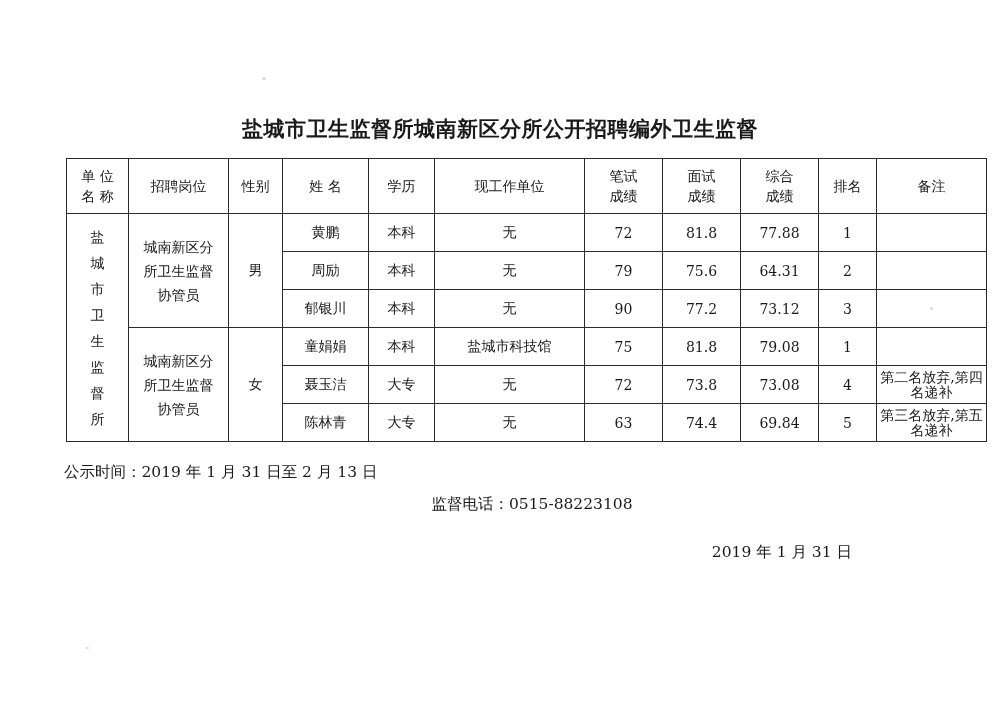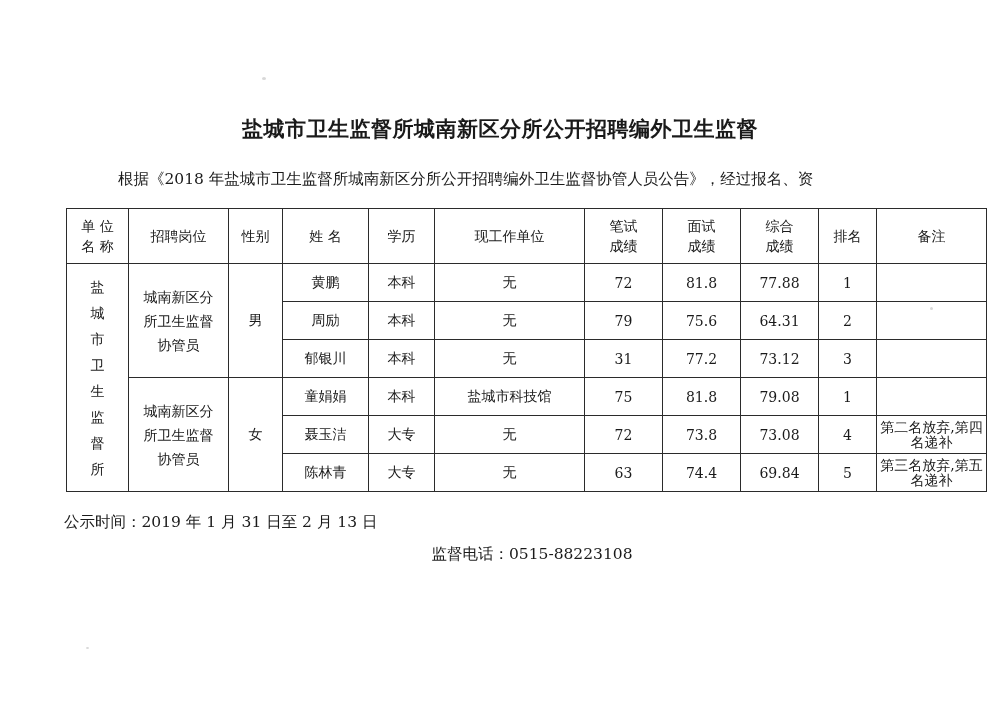--- a/index.html
+++ b/index.html
@@ -115,21 +115,20 @@
 <div class="page">
 
   <div class="speckle" style="left:262px;top:70px;width:4px;height:3px;"></div>
   <div class="speckle" style="left:930px;top:300px;width:3px;height:3px;"></div>
   <div class="speckle" style="left:86px;top:640px;width:3px;height:2px;"></div>
 
   <h1 class="title">
     <span>盐城市卫生监督所城南新区分所公开招聘编外卫生监督</span>
   </h1>
 
-  <p class="para first">根据《2018 年盐城市卫生监督所城南新区分所公开招聘编外卫生监督协管人员公告》，经过报名、资</p>
 
   <table class="notice">
     <colgroup>
       <col class="w-unit">
         <col class="w-post">
         <col class="w-sex">
         <col class="w-name">
       <col class="w-edu">
         <col class="w-work">
         <col class="w-sc">
@@ -202,21 +201,21 @@
           <td>79</td>
           <td>75.6</td>
           <td>64.31</td>
           <td>2</td>
           <td class="remark"></td>
         </tr>
         <tr>
           <td>郁银川</td>
           <td>本科</td>
           <td>无</td>
-          <td>31</td>
+          <td>90</td>
           <td>77.2</td>
           <td>73.12</td>
           <td>3</td>
           <td class="remark"></td>
         </tr>
         <tr>
           <td rowspan="3">
             <div style="line-height: 24px;">城南新区分</div>
             <div style="line-height: 24px;">所卫生监督</div>
             <div style="line-height: 24px;">协管员</div>
@@ -249,13 +248,14 @@
           <td>74.4</td>
           <td>69.84</td>
           <td>5</td>
           <td class="remark">第三名放弃,第五名递补</td>
         </tr>
       </tbody>
   </table>
 
   <div class="foot">公示时间：2019 年 1 月 31 日至 2 月 13 日</div>
   <div class="foot" style="margin-top:0;text-align:center;">监督电话：0515-88223108</div>
+  <div class="date">2019 年 1 月 31 日</div>
 </div>
 
 </body></html>

